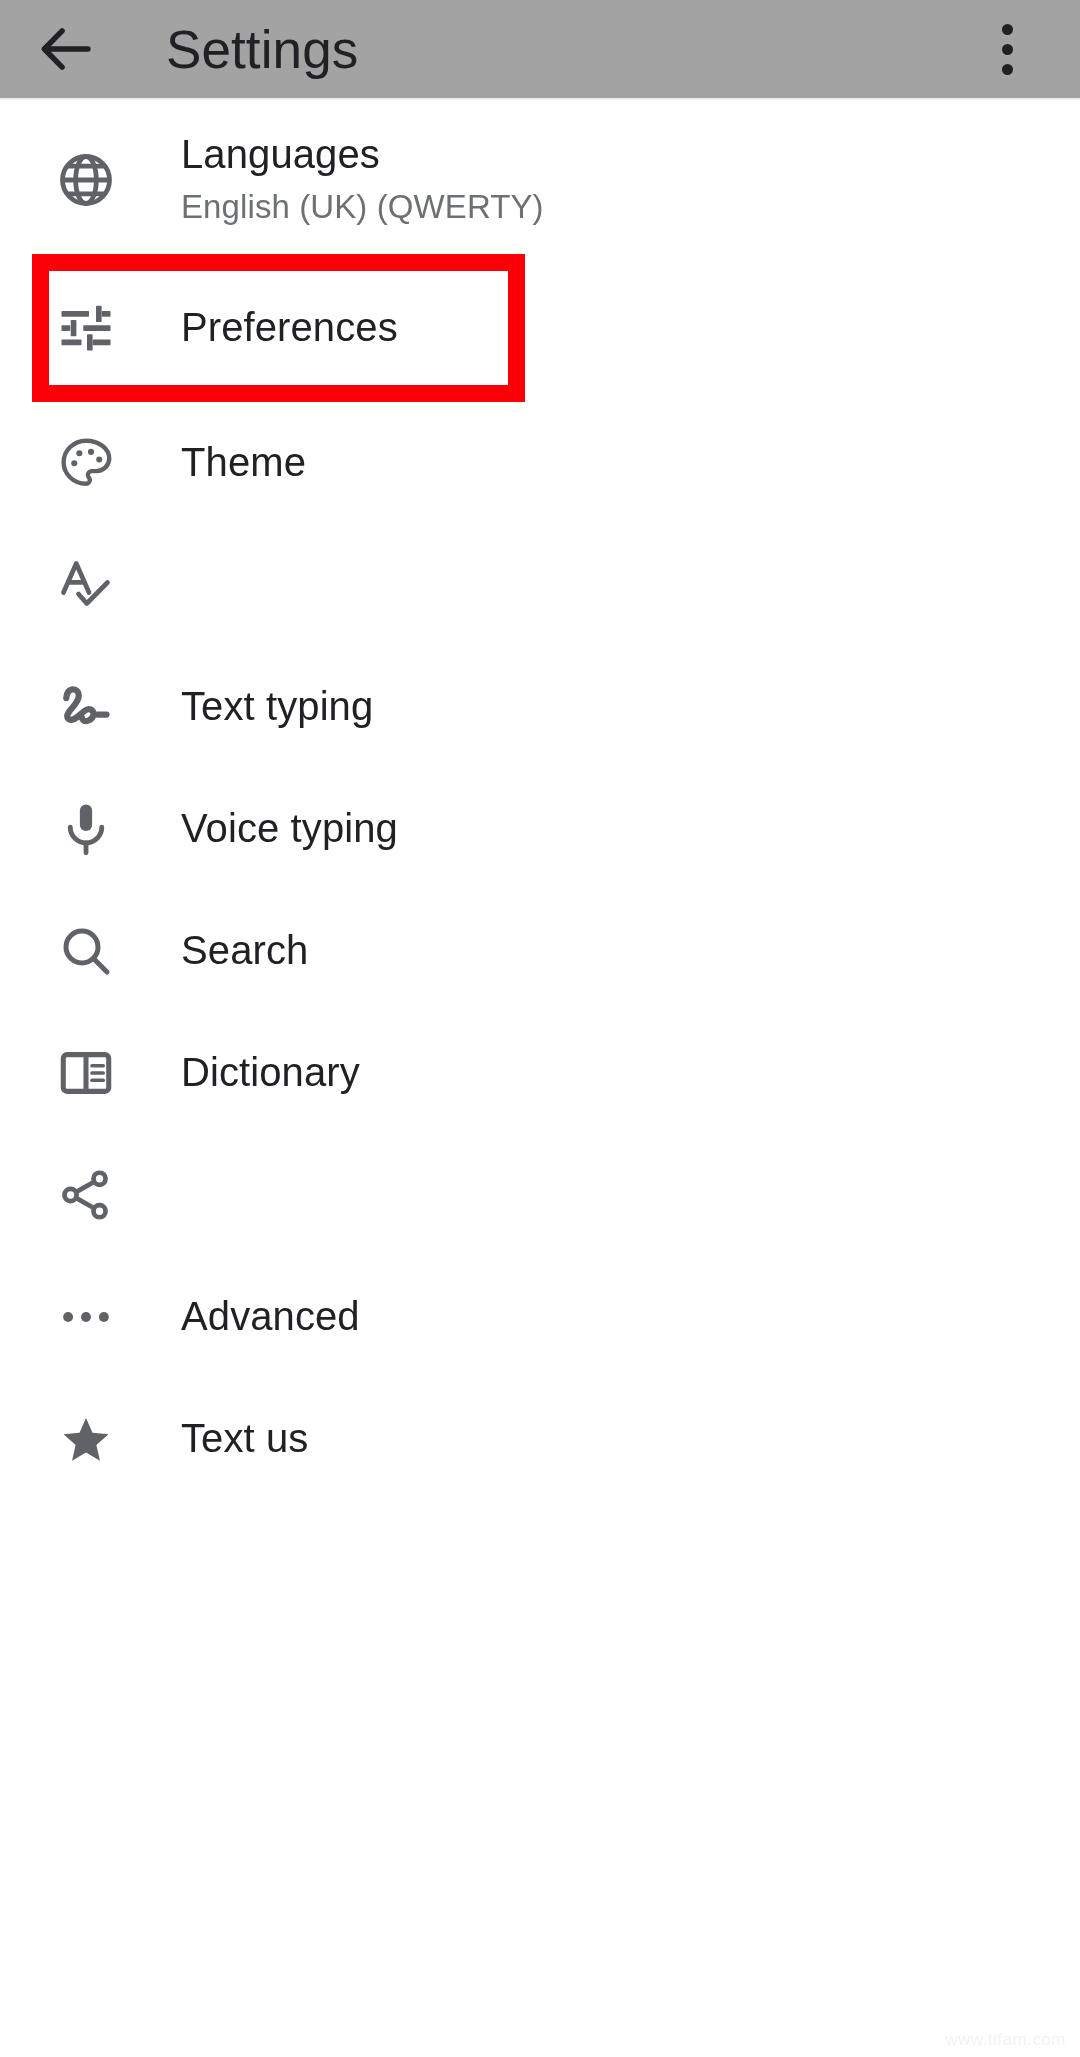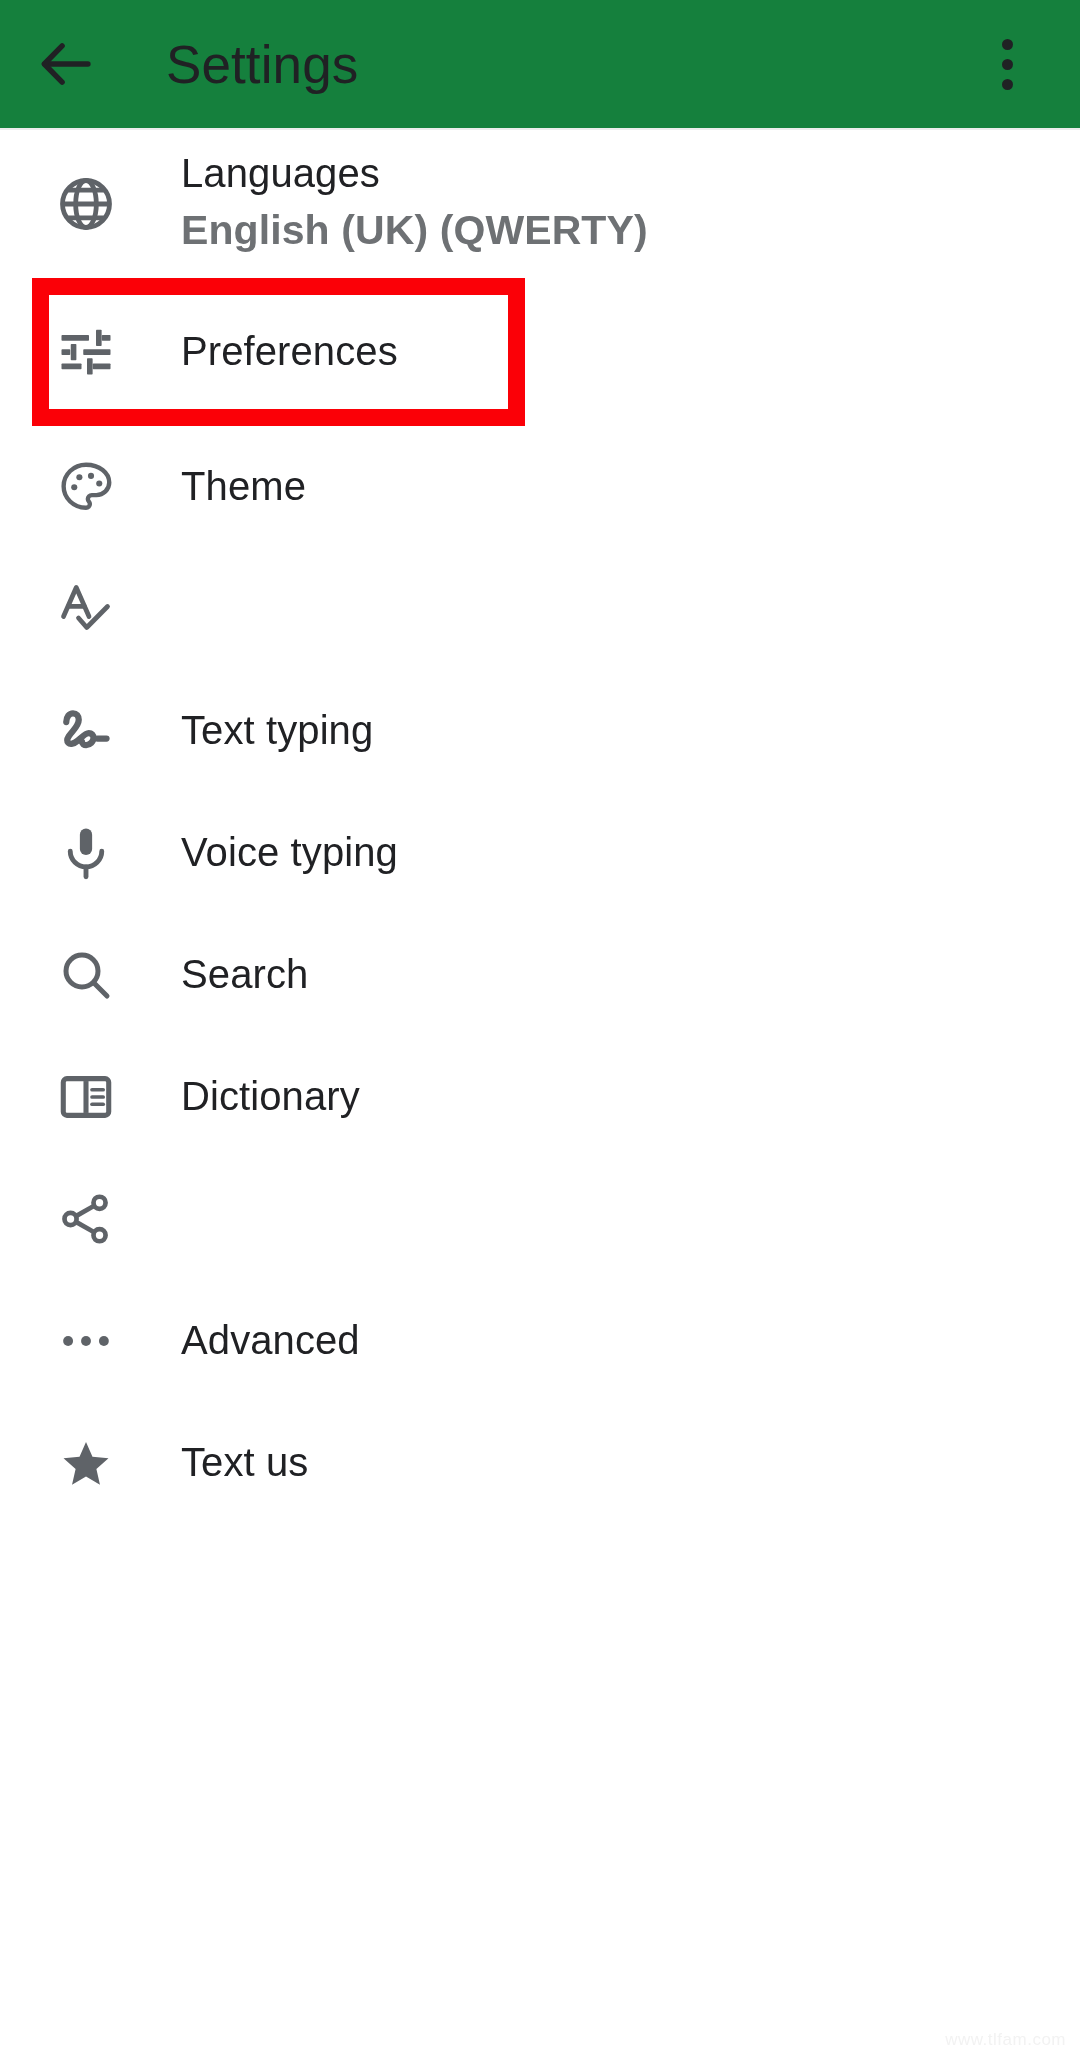--- a/index.html
+++ b/index.html
@@ -12,24 +12,24 @@
     height: 2057px;
     font-family: "Liberation Sans", "DejaVu Sans", sans-serif;
     overflow: hidden;
     position: relative;
     -webkit-font-smoothing: antialiased;
   }
 
   
   .appbar {
     position: relative;
-    height: 128px;
+    height: 98px;
     display: flex;
     align-items: center;
-    background: #15803d;
+    background: #a3a3a3;
     box-sizing: border-box;
   }
   .appbar-back {
     width: 96px;
     height: 96px;
     margin-left: 18px;
     display: flex;
     align-items: center;
     justify-content: center;
     flex: 0 0 auto;
@@ -64,20 +64,21 @@
     background: #202124;
   }
   .appbar-divider {
     height: 2px;
     width: 100%;
     background: #eceded;
   }
 
   
   .list {
+    padding-top: 6px;
   }
   .row {
     display: flex;
     height: 122px;
     box-sizing: border-box;
     position: relative;
     cursor: pointer;
   }
   .row.tall { height: 148px; align-items: center; }
 
@@ -98,23 +99,23 @@
   }
   .row-title {
     font-size: 40px;
     color: #202124;
     font-weight: 400;
     line-height: 1.18;
     letter-spacing: 0.1px;
     white-space: nowrap;
   }
   .row-sub {
-    font-size: 41px;
+    font-size: 33px;
     color: #6e7174;
-    font-weight: 700;
+    font-weight: 400;
     line-height: 1.3;
     margin-top: 7px;
     letter-spacing: 0.1px;
     white-space: nowrap;
   }
 
   
   .row.highlighted {
     z-index: 3;
   }

